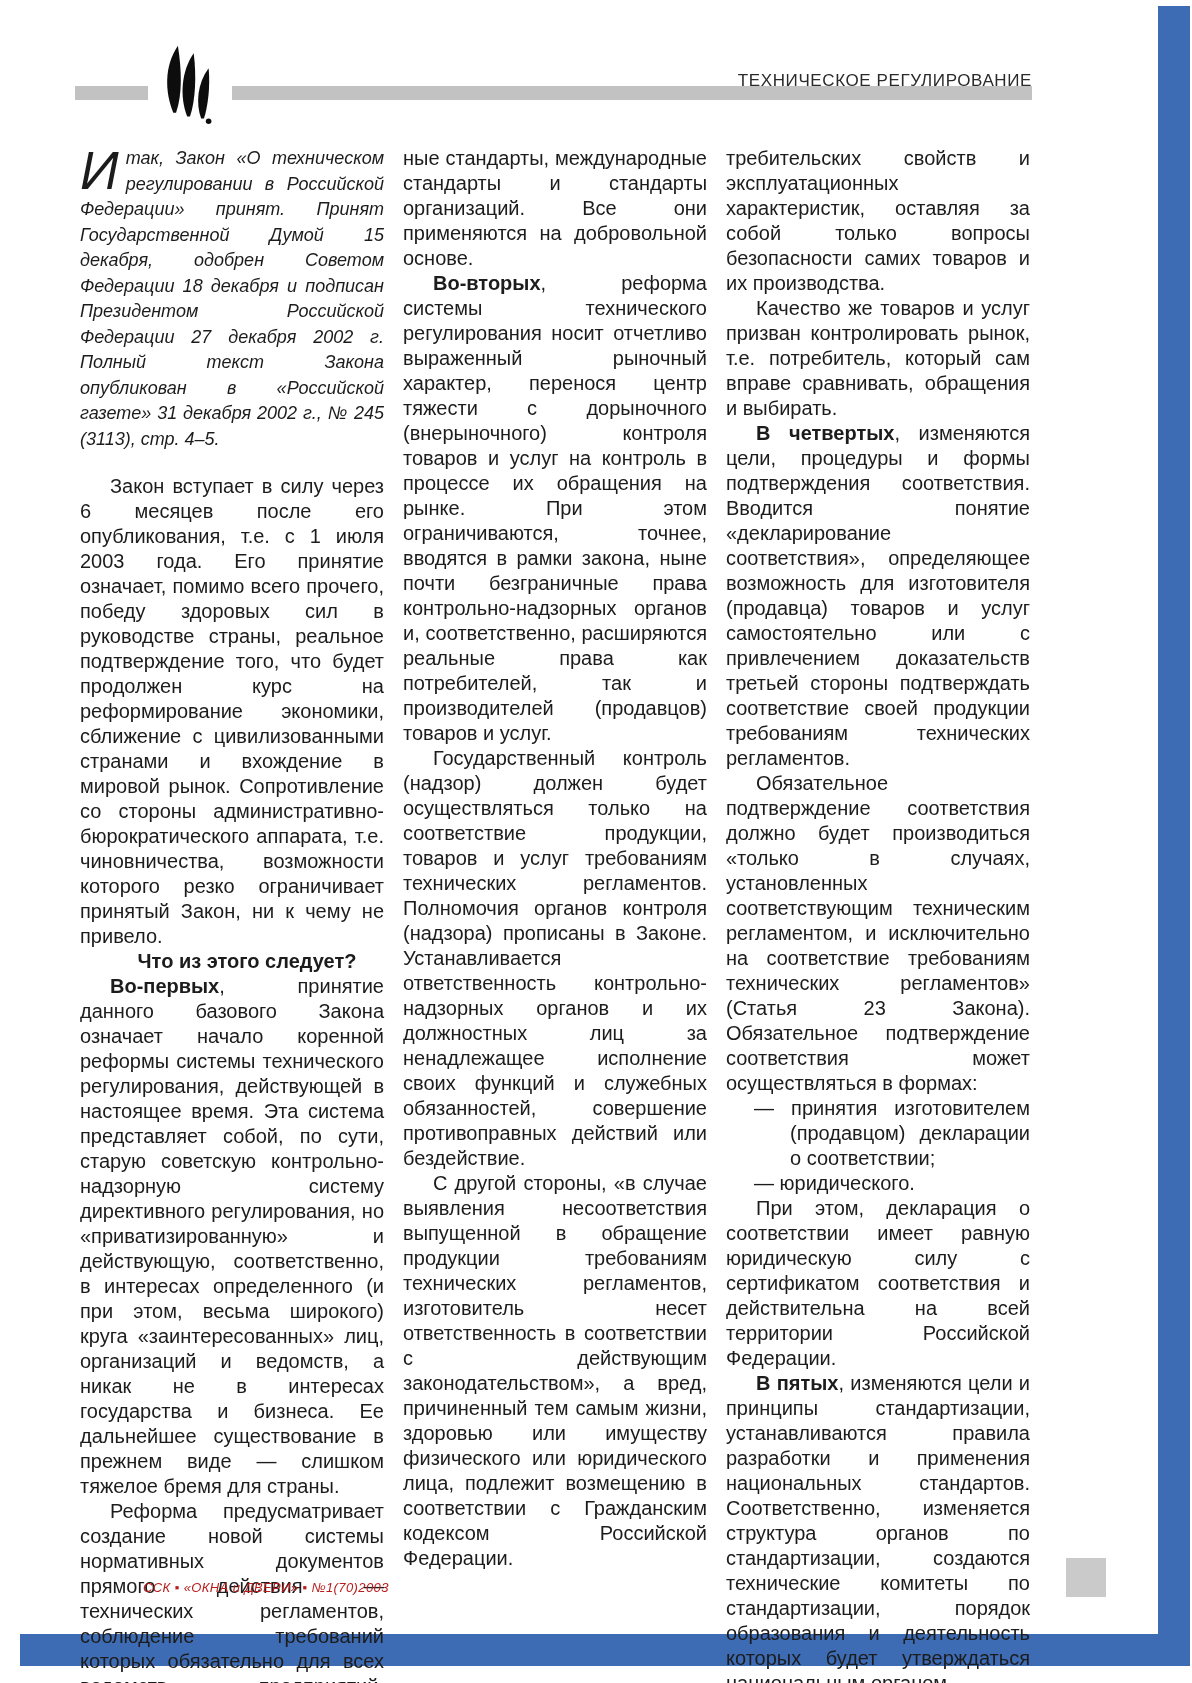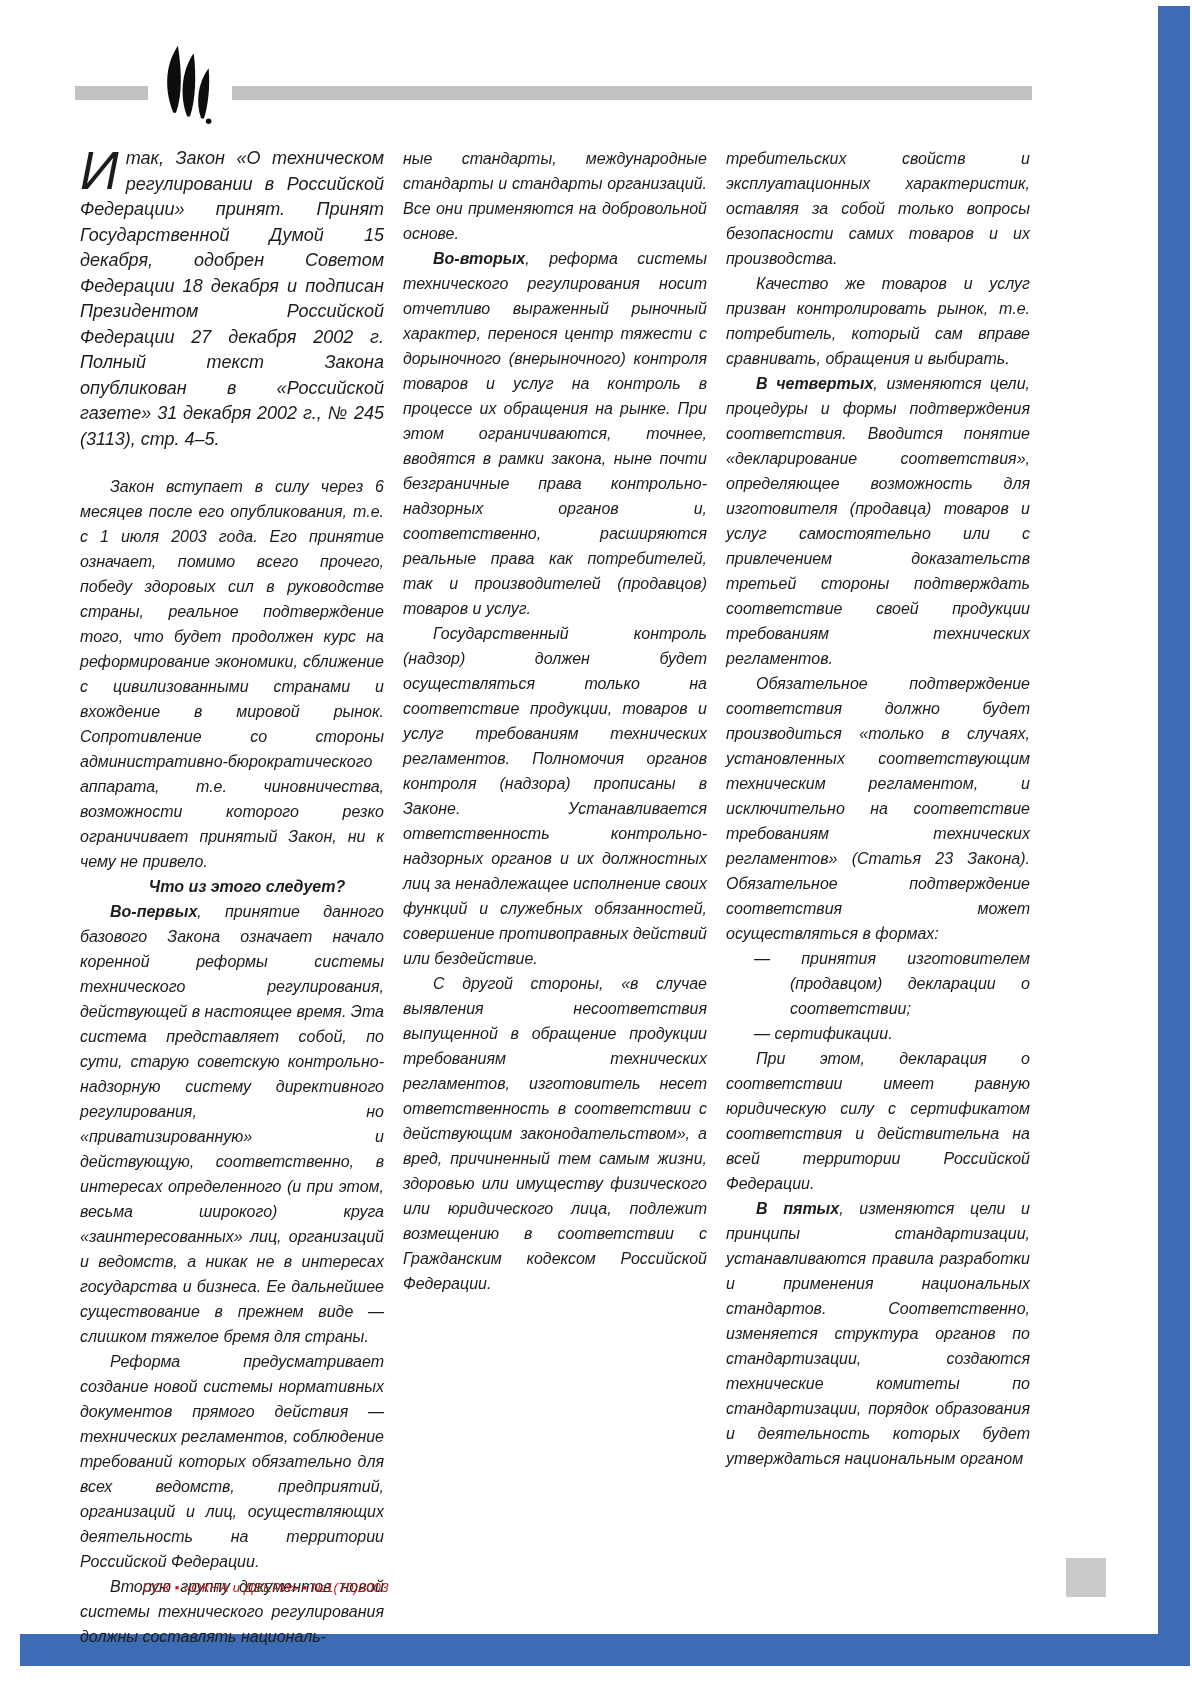--- a/index.html
+++ b/index.html
@@ -23,22 +23,22 @@
     text-align:right;font-size:17px;line-height:19px;letter-spacing:0.6px;
     color:#2a2a2a;z-index:3;white-space:nowrap;
   }
   
   .columns{
     position:absolute;left:80px;top:146px;width:952px;
     display:flex;gap:19px;
   }
   .col{width:304px;flex:0 0 304px;hyphens:auto;-webkit-hyphens:auto;}
   .col p{
-    margin:0;font-size:16px;line-height:25px;
-    text-align:justify;text-indent:30px;font-style:italic;
+    margin:0;font-size:20px;line-height:25px;
+    text-align:justify;text-indent:30px;
   }
   .col p.cont{text-indent:0;}
   .col p.intro{
     font-style:italic;font-size:18px;line-height:25.5px;
     text-indent:0;margin-bottom:22px;
   }
   .dropcap{
     float:left;font-style:italic;font-size:54px;line-height:42px;
     margin:3px 7px 0 0;
   }
@@ -64,20 +64,21 @@
   <div class="logo-box">
     <svg viewBox="0 0 64 86" aria-hidden="true">
       <g fill="#0d0d0d">
         <path d="M14 74 C5 52 4 24 19 2 C23 28 24 54 17 74 Z"></path>
         <path d="M29 78 C21 58 22 30 36 10 C39 34 38 60 32 78 Z"></path>
         <path d="M44 80 C38 64 40 42 52 26 C54 46 51 68 47 80 Z"></path>
         <circle cx="52" cy="83" r="3"></circle>
       </g>
     </svg>
   </div>
+  <div class="section-title">ТЕХНИЧЕСКОЕ РЕГУЛИРОВАНИЕ</div>
 
   <div class="columns">
 
     <div class="col">
       <p class="intro"><span class="dropcap">И</span><span>так, Закон «О техническом регулировании в Российской Федерации» принят. Принят Государственной Думой 15 декабря, одобрен Советом Федерации 18 декабря и подписан Президентом Российской Федерации 27 декабря 2002 г. Полный текст Закона опубликован в «Российской газете» 31 декабря 2002 г., № 245 (3113), стр. 4–5.</span></p>
       <p><span>Закон вступает в силу через 6 месяцев после его опубликования, т.е. с 1 июля 2003 года. Его принятие означает, помимо всего прочего, победу здоровых сил в руководстве страны, реальное подтверждение того, что будет продолжен курс на реформирование экономики, сближение с цивилизованными странами и вхождение в мировой рынок. Сопротивление со стороны административно-бюрократического аппарата, т.е. чиновничества, возможности которого резко ограничивает принятый Закон, ни к чему не привело.</span></p>
       <p class="heading"><span>Что из этого следует?</span></p>
       <p><span class="lead">Во-первых</span><span>, принятие данного базового Закона означает начало коренной реформы системы технического регулирования, действующей в настоящее время. Эта система представляет собой, по сути, старую советскую контрольно-надзорную систему директивного регулирования, но «приватизированную» и действующую, соответственно, в интересах определенного (и при этом, весьма широкого) круга «заинтересованных» лиц, организаций и ведомств, а никак не в интересах государства и бизнеса. Ее дальнейшее существование в прежнем виде — слишком тяжелое бремя для страны.</span></p>
       <p><span>Реформа предусматривает создание новой системы нормативных документов прямого действия — технических регламентов, соблюдение требований которых обязательно для всех ведомств, предприятий, организаций и лиц, осуществляющих деятельность на территории Российской Федерации.</span></p>
       <p><span>Вторую группу документов новой системы технического регулирования должны составлять националь-</span></p>
@@ -89,21 +90,21 @@
       <p><span>Государственный контроль (надзор) должен будет осуществляться только на соответствие продукции, товаров и услуг требованиям технических регламентов. Полномочия органов контроля (надзора) прописаны в Законе. Устанавливается ответственность контрольно-надзорных органов и их должностных лиц за ненадлежащее исполнение своих функций и служебных обязанностей, совершение противоправных действий или бездействие.</span></p>
       <p><span>С другой стороны, «в случае выявления несоответствия выпущенной в обращение продукции требованиям технических регламентов, изготовитель несет ответственность в соответствии с действующим законодательством», а вред, причиненный тем самым жизни, здоровью или имуществу физического или юридического лица, подлежит возмещению в соответствии с Гражданским кодексом Российской Федерации.</span></p>
     </div>
 
     <div class="col">
       <p class="cont"><span>требительских свойств и эксплуатационных характеристик, оставляя за собой только вопросы безопасности самих товаров и их производства.</span></p>
       <p><span>Качество же товаров и услуг призван контролировать рынок, т.е. потребитель, который сам вправе сравнивать, обращения и выбирать.</span></p>
       <p><span class="lead">В четвертых</span><span>, изменяются цели, процедуры и формы подтверждения соответствия. Вводится понятие «декларирование соответствия», определяющее возможность для изготовителя (продавца) товаров и услуг самостоятельно или с привлечением доказательств третьей стороны подтверждать соответствие своей продукции требованиям технических регламентов.</span></p>
       <p><span>Обязательное подтверждение соответствия должно будет производиться «только в случаях, установленных соответствующим техническим регламентом, и исключительно на соответствие требованиям технических регламентов» (Статья 23 Закона). Обязательное подтверждение соответствия может осуществляться в формах:</span></p>
       <p class="list"><span>— принятия изготовителем (продавцом) декларации о соответствии;</span></p>
-      <p class="list"><span>— сертификации.</span></p>
+      <p class="list"><span>— юридического.</span></p>
       <p><span>При этом, декларация о соответствии имеет равную юридическую силу с сертификатом соответствия и действительна на всей территории Российской Федерации.</span></p>
       <p><span class="lead">В пятых</span><span>, изменяются цели и принципы стандартизации, устанавливаются правила разработки и применения национальных стандартов. Соответственно, изменяется структура органов по стандартизации, создаются технические комитеты по стандартизации, порядок образования и деятельность которых будет утверждаться национальным органом</span></p>
     </div>
 
   </div>
 
   <div class="imprint">ССК ▪ «ОКНА и ДВЕРИ» ▪ №1(70)2003</div>
   <div class="corner-square" style="background: rgb(202, 202, 202);"></div>
 
 </div>

